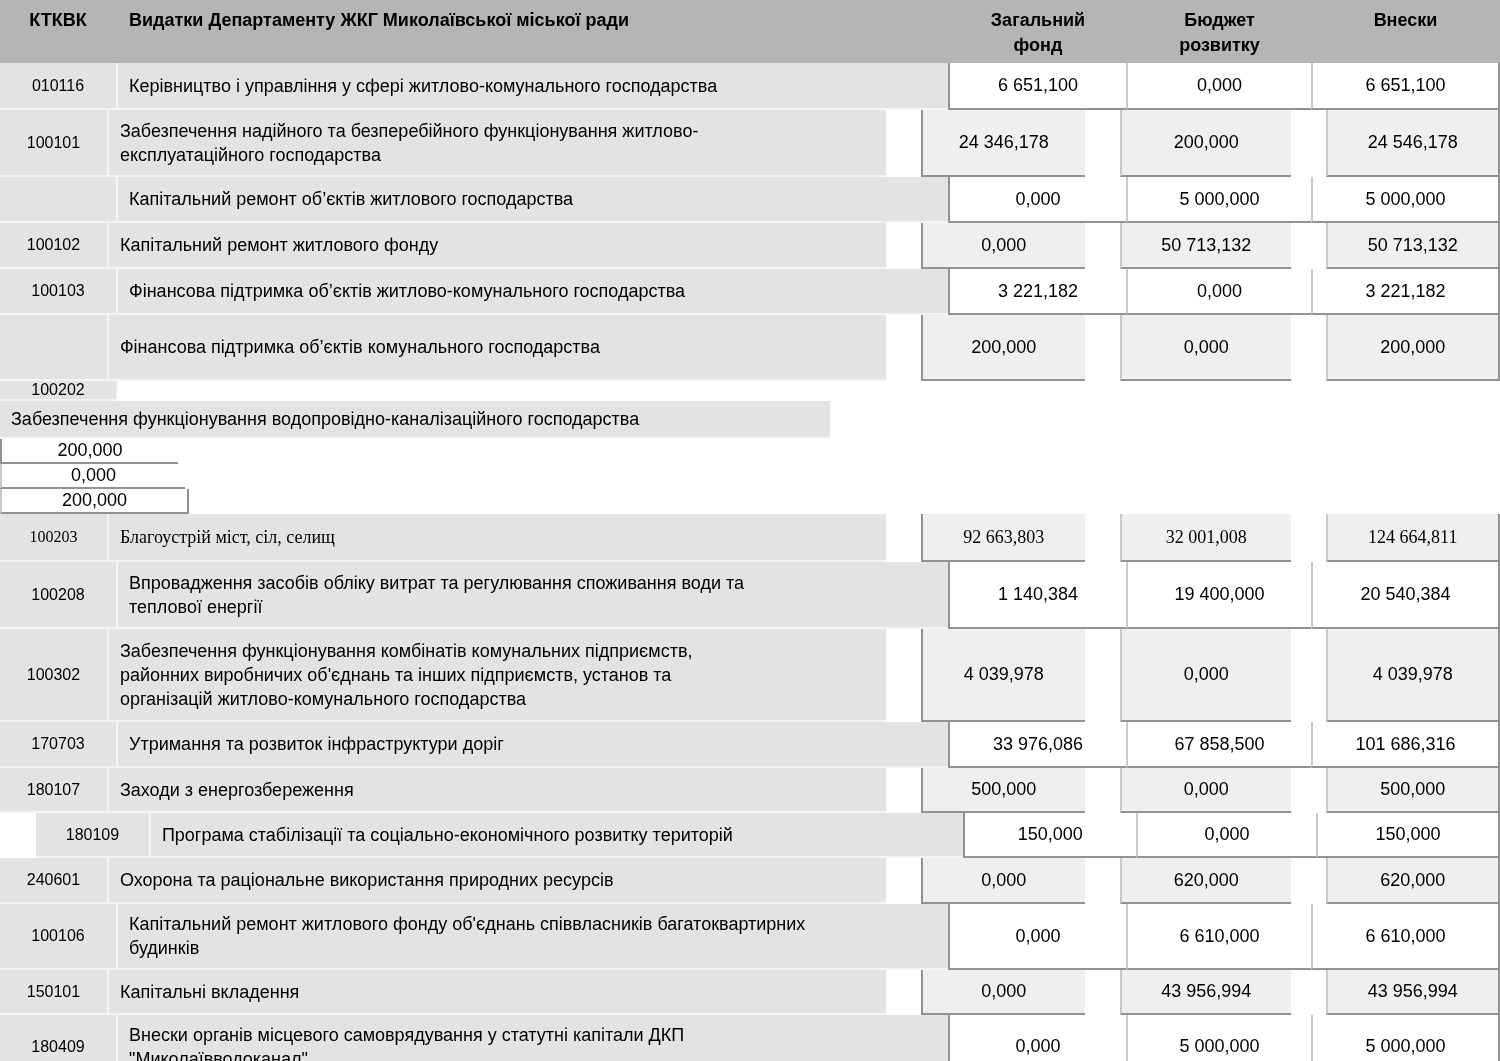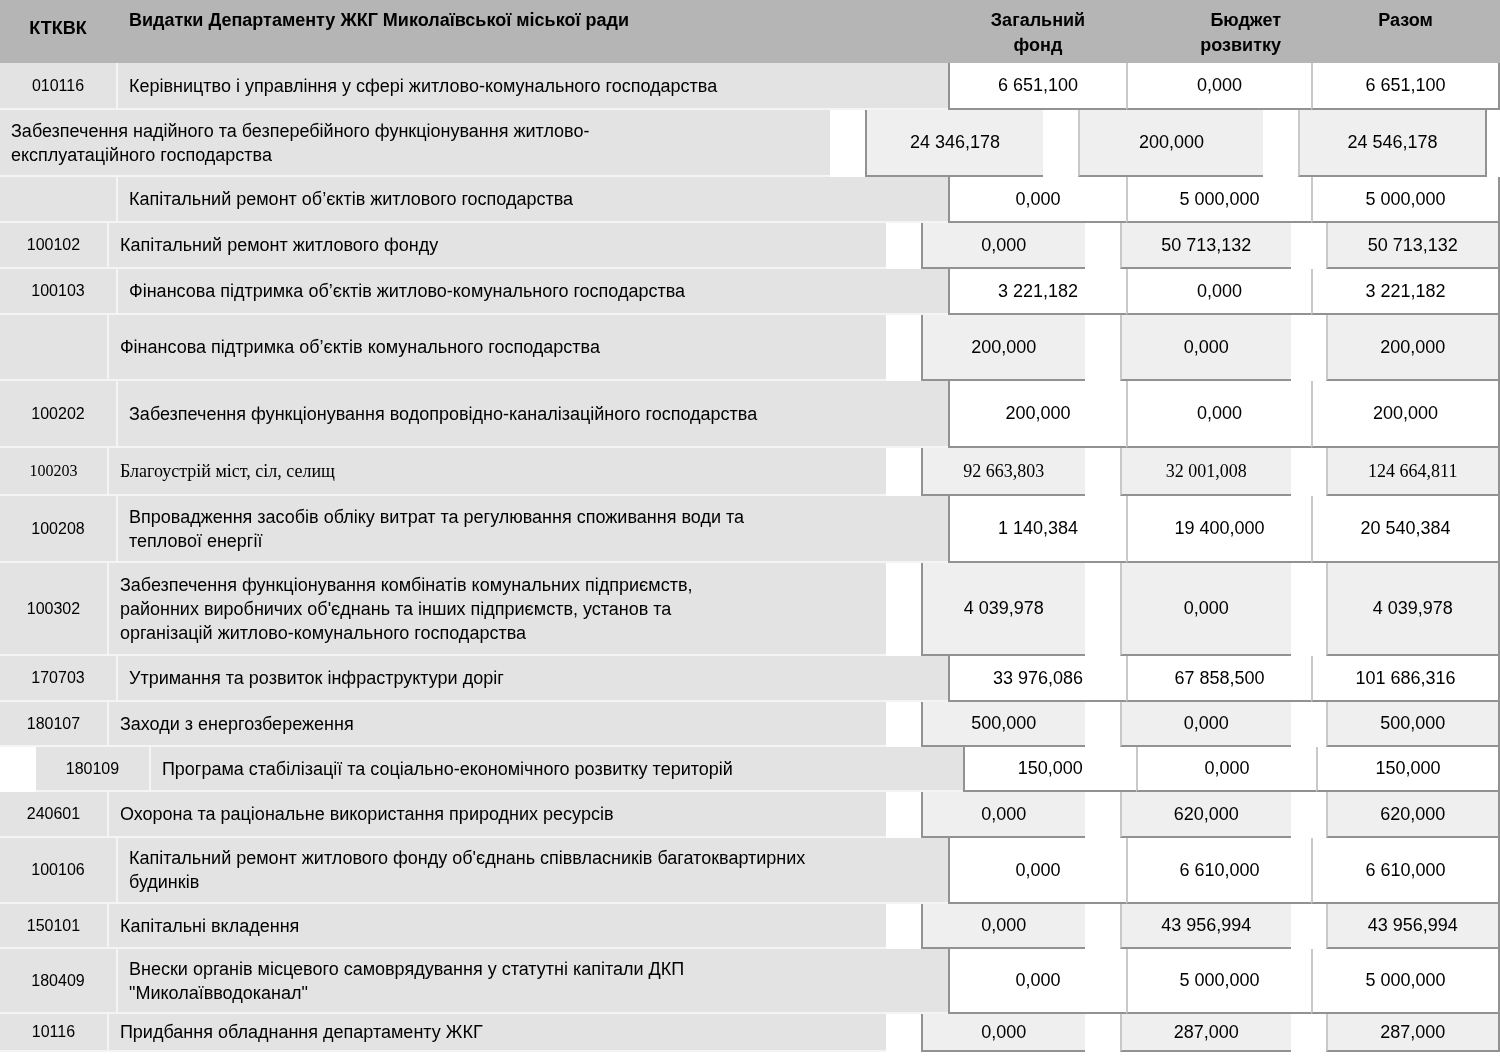--- a/index.html
+++ b/index.html
@@ -38,56 +38,57 @@
     border-bottom:2px solid var(--lightline);
   }
   .cell.num{
     width:178px;justify-content:center;text-align:center;
     font-size:18px;line-height:23px;
     background:var(--rowbg);
     border-left:2px solid var(--midline);
     border-bottom:2px solid var(--darkline);
   }
   .cell.num.first{border-left:2px solid var(--darkline);}
-  .cell.num.mid{width:185px;text-align:right;}
+  .cell.num.mid{width:185px;}
   .cell.num.last{width:189px;border-right:2px solid var(--darkline);}
   .row.alt .cell.num{background:var(--altbg);margin-left:35px;}
 
   
   .row.header{height:63px;}
   .row.header .cell{
     background:var(--headerbg);
     font-weight:bold;font-size:18px;line-height:25px;
     align-items:flex-start;
     border-color:transparent;
   }
-  .row.header .cell.code{padding-top:16px;}
+  .row.header .cell.code{padding-top:8px;}
   .row.header .cell.name{padding:8px 10px 16px 11px;}
   .row.header .cell.num{padding:8px 30px 0 30px;}
 </style>
 </head>
 <body>
 
 <div class="table">
   <div class="row header">
     <div class="cell code">КТКВК</div>
     <div class="cell name">Видатки Департаменту ЖКГ Миколаївської міської ради</div>
     <div class="cell num first">Загальний фонд</div>
     <div class="cell num mid">Бюджет розвитку</div>
-    <div class="cell num last">Разом</div>
+    <div class="cell num last">Внески</div>
   </div>
   <div id="tbody">
       <div class="row body" style="min-height: 47px;">
         <div class="cell code">010116</div>
         <div class="cell name">Керівництво і управління у сфері житлово-комунального господарства</div>
         <div class="cell num first">6 651,100</div>
         <div class="cell num mid">0,000</div>
         <div class="cell num last">6 651,100</div>
       </div>
       <div class="row body alt" style="min-height: 67px;">
+        <div class="cell code">100101</div>
         <div class="cell name">Забезпечення надійного та безперебійного функціонування житлово-експлуатаційного господарства</div>
         <div class="cell num first">24 346,178</div>
         <div class="cell num mid">200,000</div>
         <div class="cell num last">24 546,178</div>
       </div>
       <div class="row body" style="min-height: 46px;">
         <div class="cell code"></div>
         <div class="cell name">Капітальний ремонт об’єктів житлового господарства</div>
         <div class="cell num first">0,000</div>
         <div class="cell num mid">5 000,000</div>
@@ -107,21 +108,21 @@
         <div class="cell num mid">0,000</div>
         <div class="cell num last">3 221,182</div>
       </div>
       <div class="row body alt" style="min-height: 66px;">
         <div class="cell code"></div>
         <div class="cell name">Фінансова підтримка об’єктів комунального господарства</div>
         <div class="cell num first">200,000</div>
         <div class="cell num mid">0,000</div>
         <div class="cell num last">200,000</div>
       </div>
-      <div class="row body" style="min-height: 67px;">
+      <div class="row body" style="min-height: 67px; flex-direction: column;">
         <div class="cell code">100202</div>
         <div class="cell name">Забезпечення функціонування водопровідно-каналізаційного господарства</div>
         <div class="cell num first">200,000</div>
         <div class="cell num mid">0,000</div>
         <div class="cell num last">200,000</div>
       </div>
       <div class="row body alt" style="min-height: 48px; font-family: Liberation Serif, serif;">
         <div class="cell code">100203</div>
         <div class="cell name">Благоустрій міст, сіл, селищ</div>
         <div class="cell num first">92 663,803</div>

